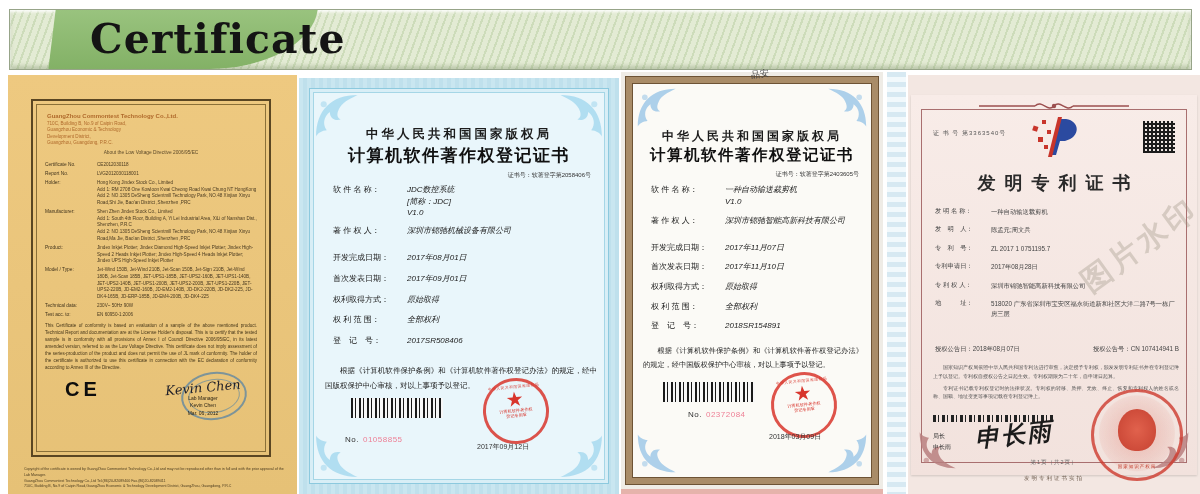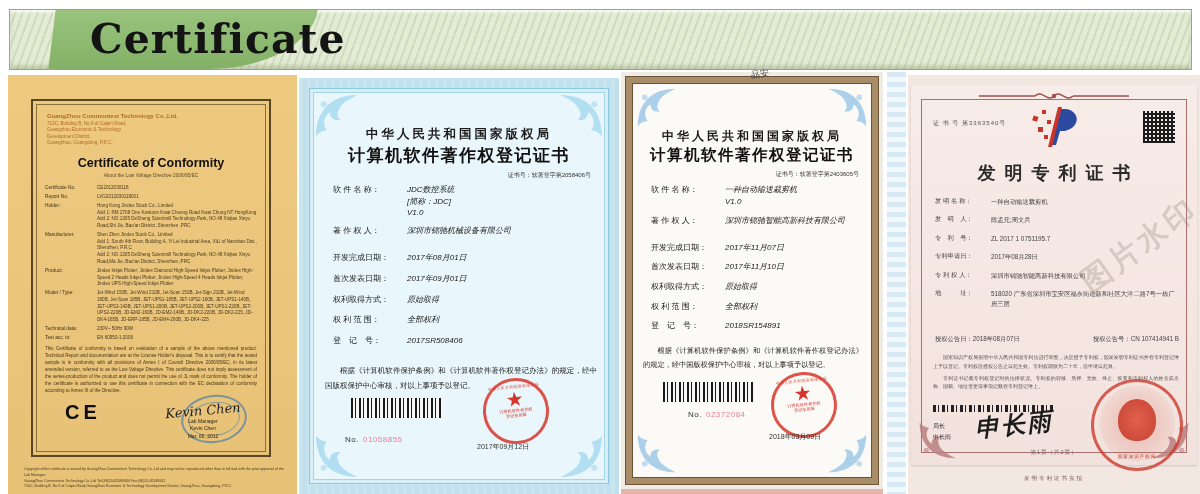--- a/index.html
+++ b/index.html
@@ -112,21 +112,21 @@
   .cert3 .cp-sealdate { left:148px; top:360px; }
   .c3-annotation { position:absolute; left:130px; top:-4px; font-size:9px; color:#444;
            transform:rotate(-6deg); font-family:"DejaVu Serif",serif; }
   .cert3-sliver { position:absolute; left:885px; top:72px; width:21px; height:422px;
            border-left:2px solid #fff;
            background:repeating-linear-gradient(180deg,#d7e9f2 0 5px,#f2f9fc 5px 10px); }
   .strip-pink { position:absolute; left:621px; top:489px; width:262px; height:5px; background:#e5b3ab; }
 
   
   .cert4 { position:absolute; left:908px; top:75px; width:292px; height:419px; background:#f3e7e2; }
-  .c4-page { position:absolute; left:3px; top:10px; width:286px; height:380px;
+  .c4-page { position:absolute; left:3px; top:20px; width:286px; height:380px;
            background:linear-gradient(180deg,#f8ece8,#f2e2dd); box-shadow:0 1px 2px rgba(0,0,0,.15); }
   .c4-frame { position:absolute; left:10px; top:14px; right:10px; bottom:12px; border:1px solid #a96f6f; }
   .c4-flourish { position:absolute; top:4px; left:50%; transform:translateX(-50%); color:#9c4f4f; }
   .c4-corner { position:absolute; color:#b97f7f; }
   .c4-corner.bl { left:6px; bottom:4px; transform:scaleY(-1); }
   .c4-corner.br { right:6px; bottom:4px; transform:scale(-1,-1); }
   .c4-certno { position:absolute; left:22px; top:34px; font-size:6px; letter-spacing:1px; color:#555; }
   .c4-logo { position:absolute; left:118px; top:22px; }
   .c4-qr { position:absolute; right:22px; top:26px; width:32px; height:32px; background-color:#ece4e0;
            background-image:repeating-linear-gradient(0deg,#1c1c1c 0 2px,transparent 2px 4px),
@@ -193,21 +193,20 @@
     <div class="c1-frame">
       <div class="c1-head">
         <div class="c1-company">
           <div class="c1-company-name">GuangZhou Commontest Technology Co.,Ltd.</div>
           <div class="c1-company-addr pre">710C, Building B, No.9 of Caipin Road,
 Guangzhou Economic &amp; Technology
 Development District,
 Guangzhou, Guangdong, P.R.C.</div>
         </div>
       </div>
-      <div class="c1-title">Certificate of Conformity</div>
       <div class="c1-subtitle">About the Low Voltage Directive 2006/95/EC</div>
       <div class="c1-fields">
         <div class="c1-row">
             <span class="c1-label">Certificate No.</span>
             <span class="c1-value pre">CE2012030118</span>
           </div>
         <div class="c1-row">
             <span class="c1-label">Report No.</span>
             <span class="c1-value pre">LVG2012030118001</span>
           </div>

